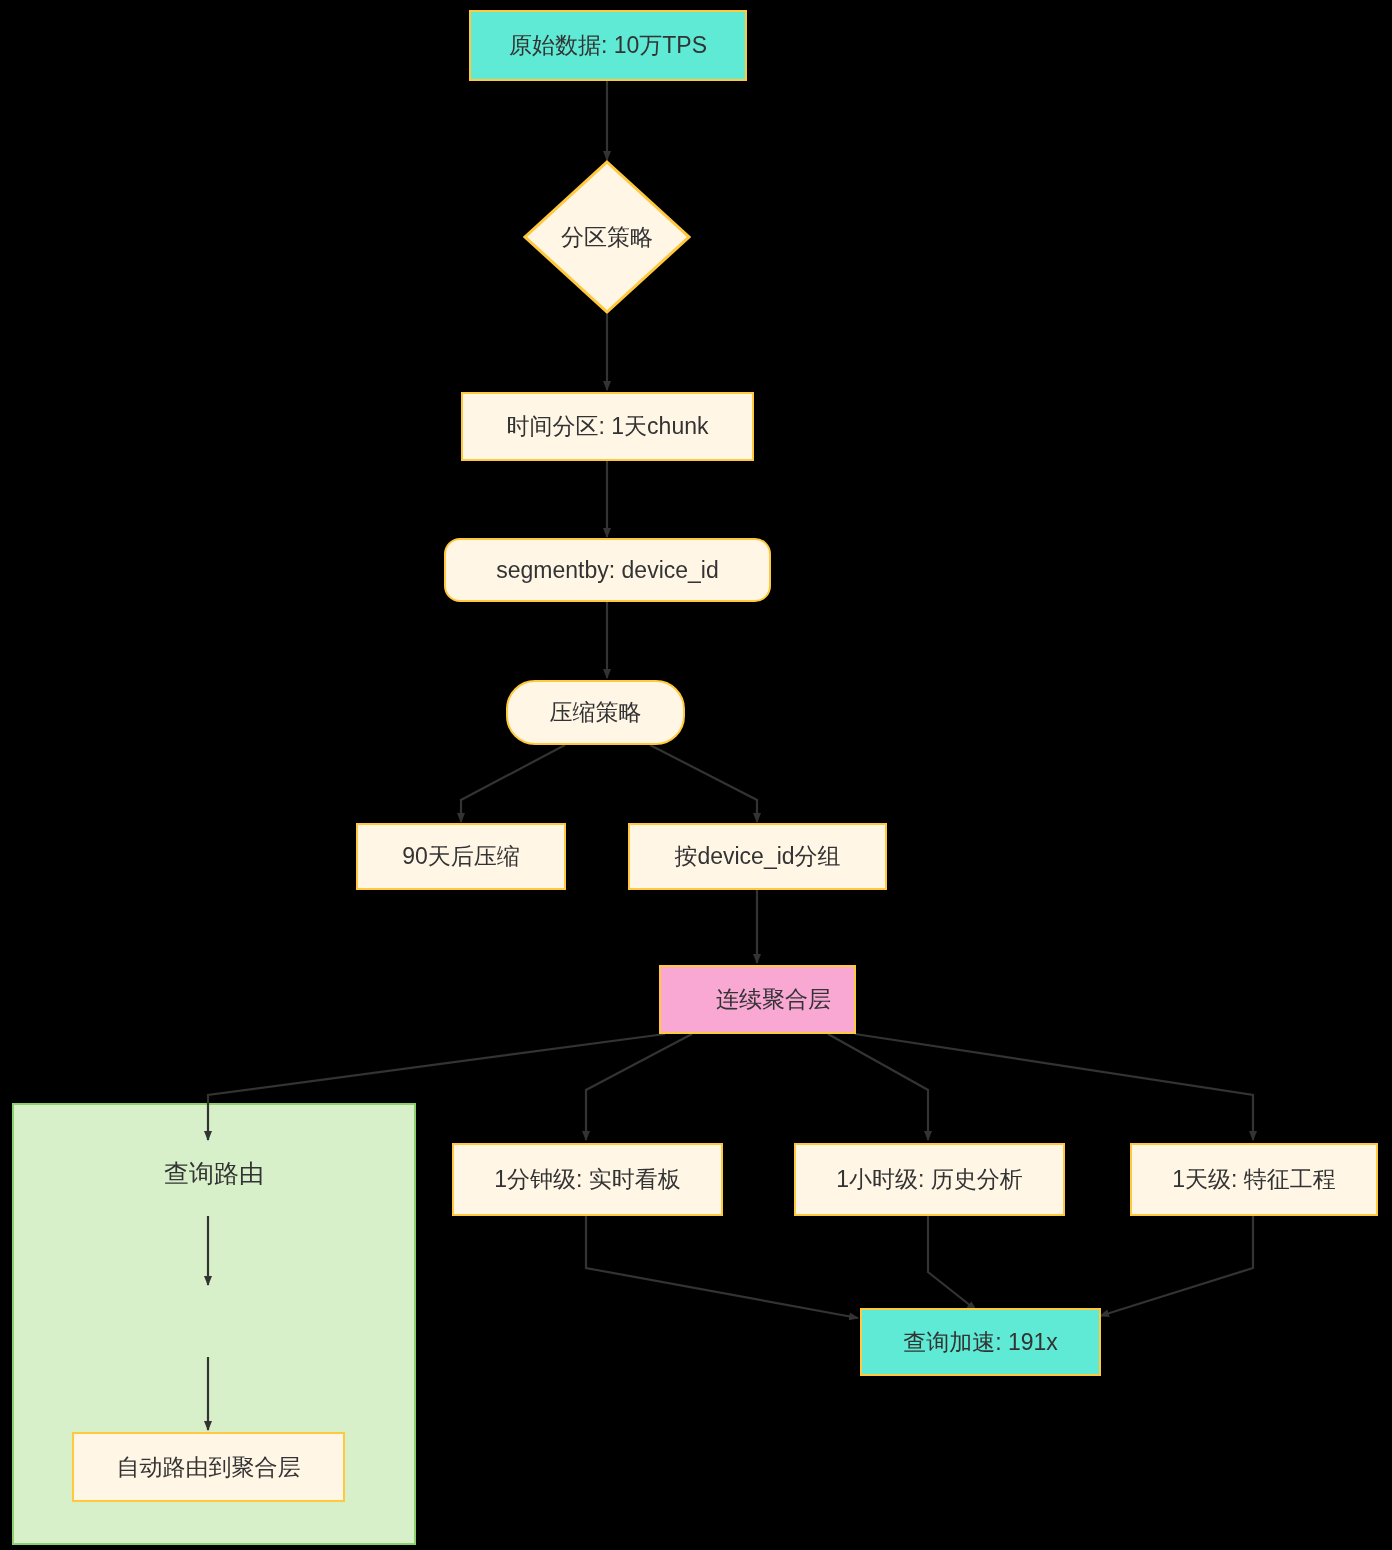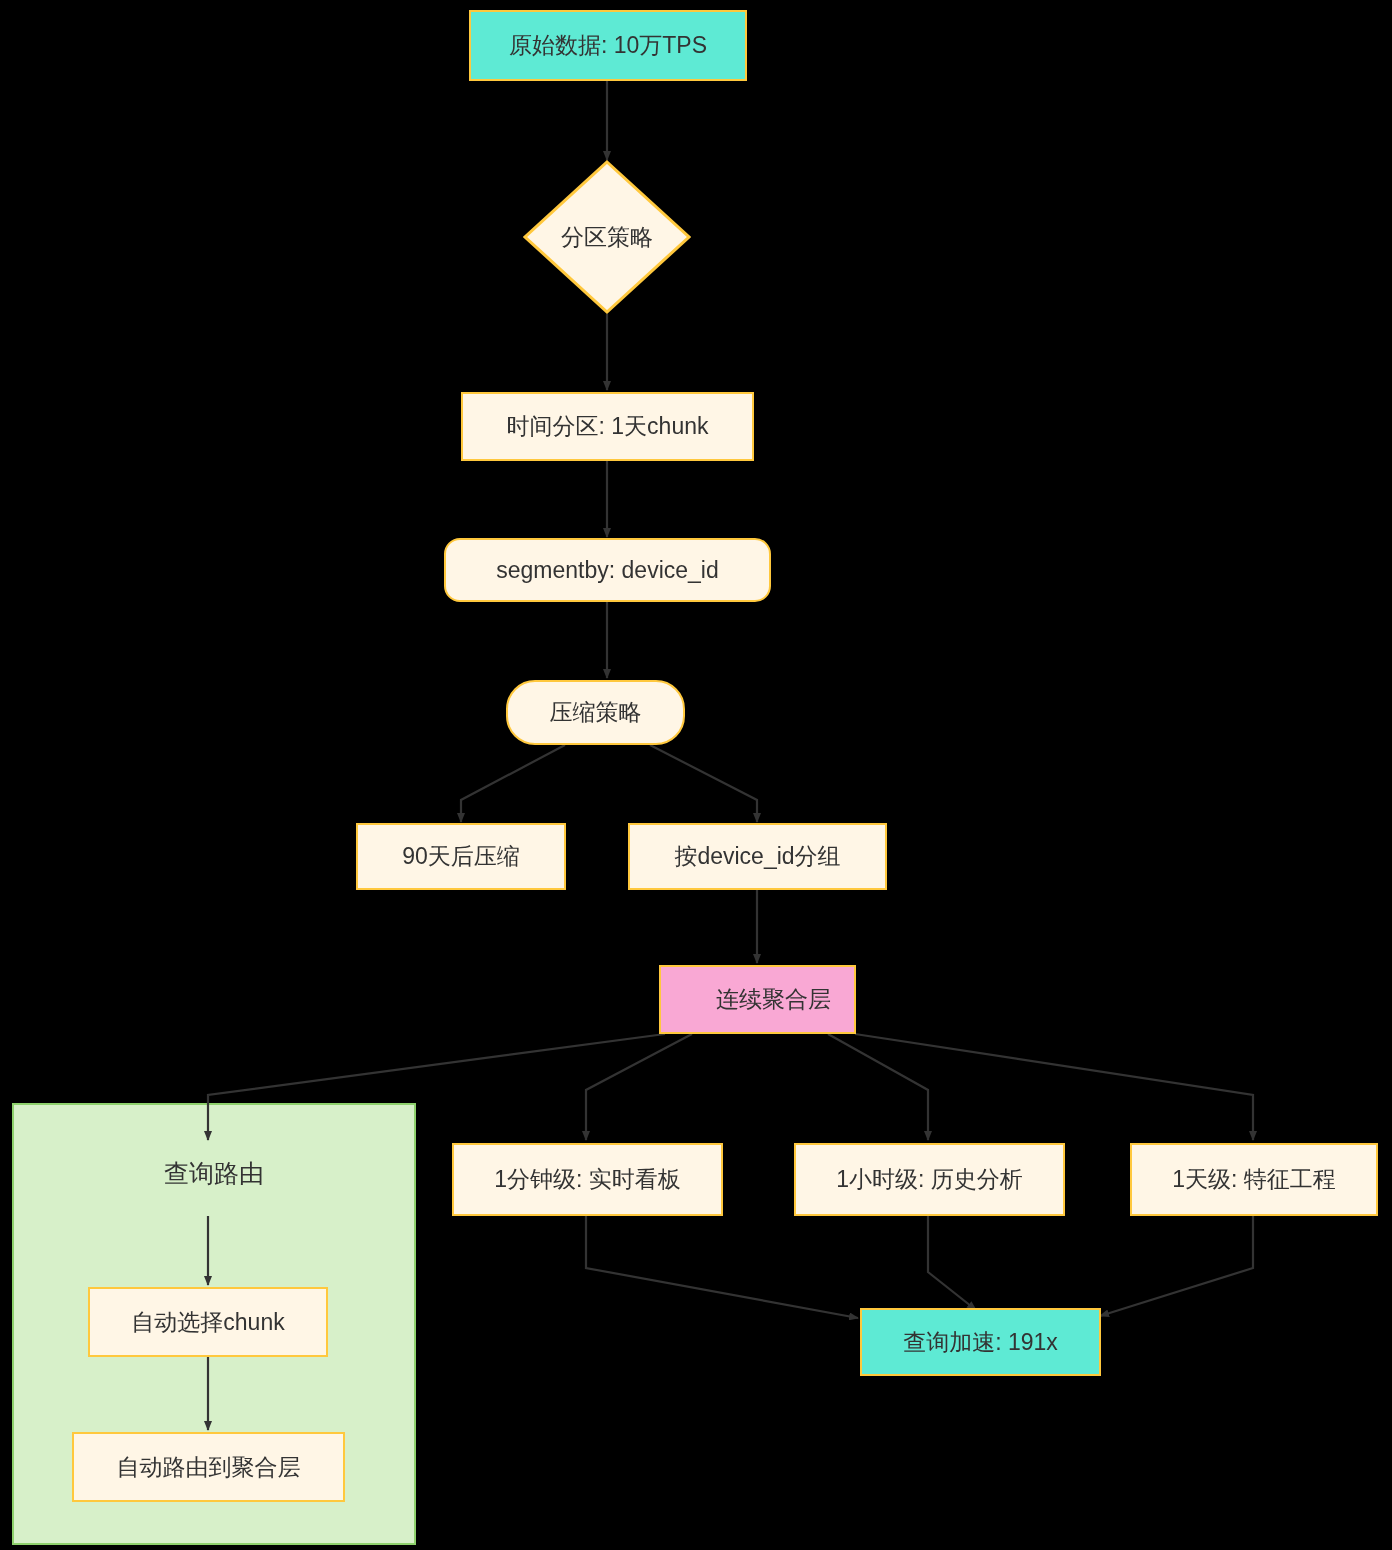--- a/index.html
+++ b/index.html
@@ -163,21 +163,18 @@
 
   <div class="node" style="left:1130px; top:1143px; width:248px; height:73px;">
     <span>1天级: 特征工程</span>
   </div>
 
   <div class="node green" style="left:860px; top:1308px; width:241px; height:68px;">
     <span>查询加速: 191x</span>
   </div>
 
 
-  <div class="node" style="left:88px; top:1287px; width:240px; height:70px;">
-    <span>自动选择chunk</span>
-  </div>
 
   <div class="node" style="left:72px; top:1432px; width:273px; height:70px;">
     <span>自动路由到聚合层</span>
   </div>
 
 </div>
 
 </body></html>

